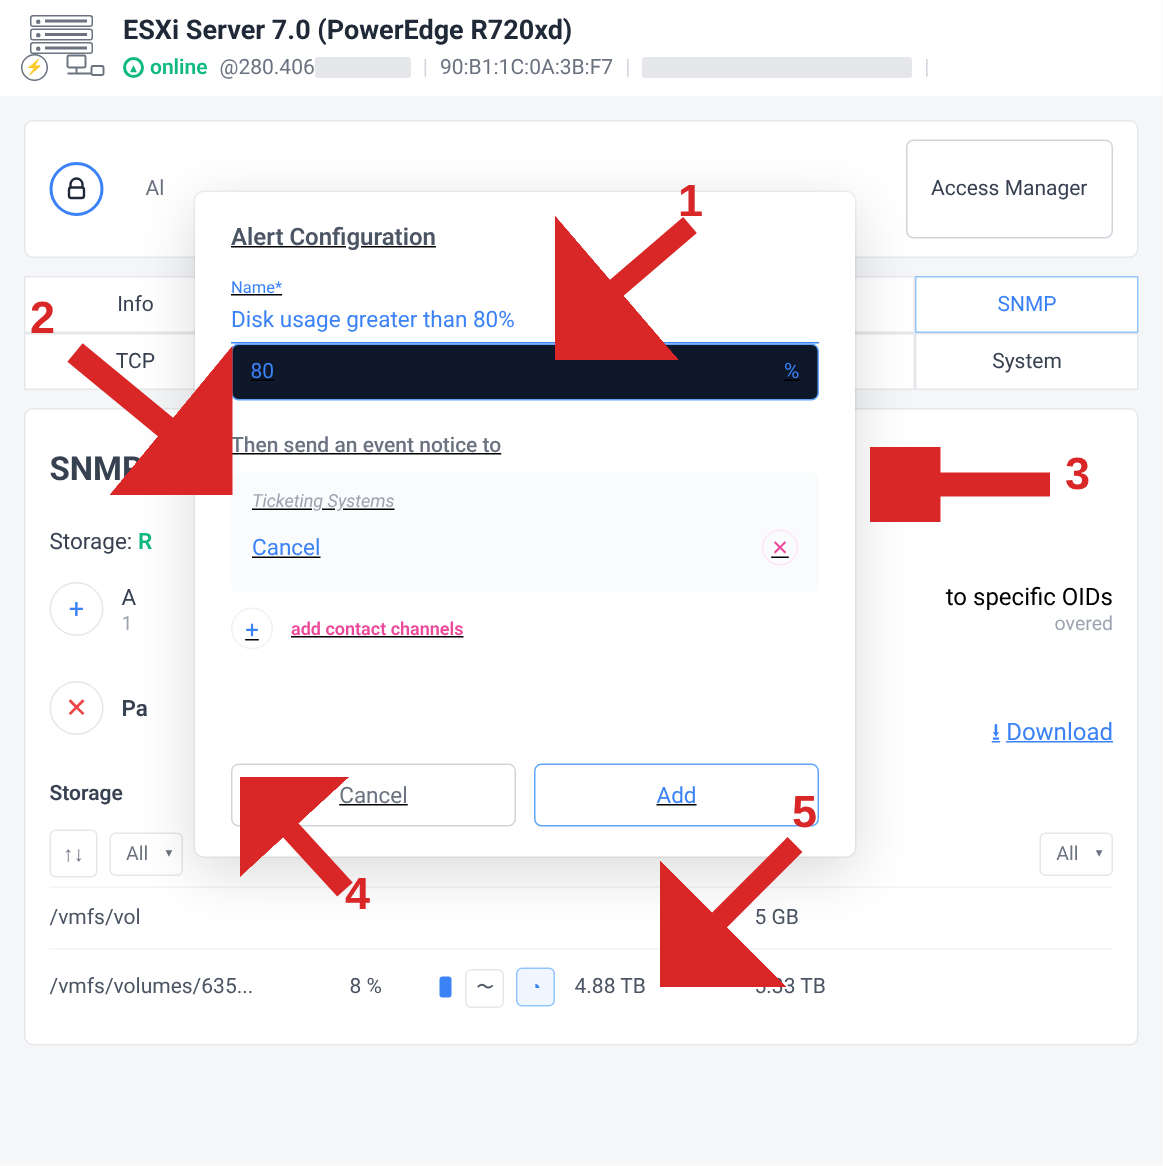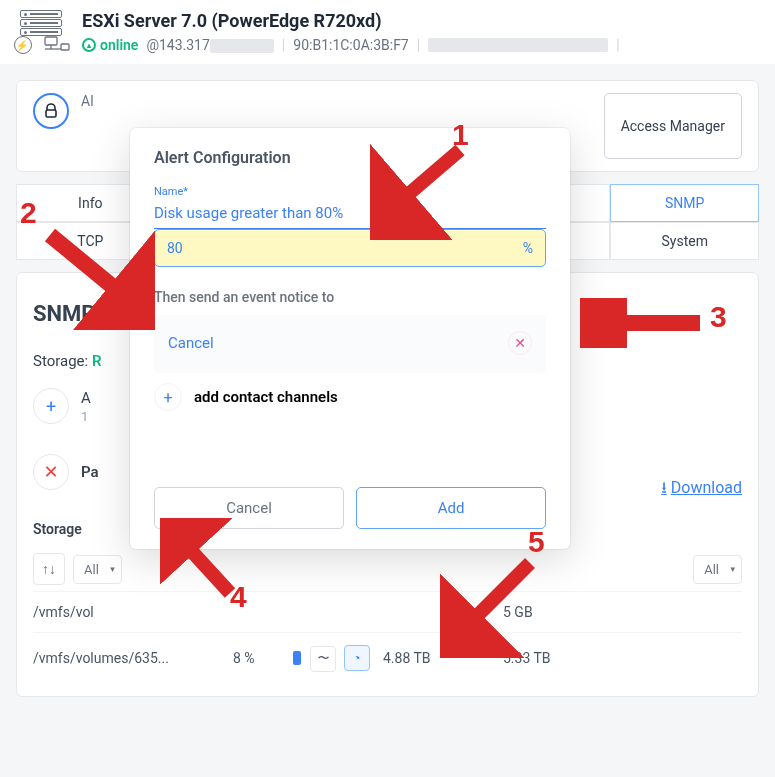--- a/index.html
+++ b/index.html
@@ -19,21 +19,21 @@
 .subline { display: flex; align-items: center; gap: 8px; font-size: 14px; color: #6b7280; }
 .online-pill { display: inline-flex; align-items: center; gap: 4px; color: #10b981; font-weight: 600; }
 .online-circle { width: 14px; height: 14px; border: 2px solid #10b981; border-radius: 50%; display: flex; align-items: center; justify-content: center; font-size: 8px; }
 .ip-mask { display: inline-block; width: 64px; height: 14px; background: #e5e7eb; vertical-align: middle; border-radius: 2px; }
 .divider { color: #d1d5db; }
 .long-mask { display: inline-block; width: 180px; height: 14px; background: #e5e7eb; vertical-align: middle; border-radius: 2px; }
 
 .page-body { padding: 16px; position: relative; }
 .card { background: #fff; border: 1px solid #e5e7eb; border-radius: 6px; padding: 12px 16px; margin-bottom: 12px; position: relative; }
 
-.lock-row { display: flex; align-items: flex-start; gap: 12px; }
+.lock-row { display: flex; align-items: center; gap: 28px; }
 .lock-circle { width: 36px; height: 36px; border: 2px solid #3b82f6; border-radius: 50%; display: flex; align-items: center; justify-content: center; color: #1f2937; font-size: 16px; }
 .lock-text { flex: 1; color: #6b7280; font-size: 14px; }
 .btn { border: 1px solid #d1d5db; background: #fff; border-radius: 5px; padding: 24px 16px; font-size: 14px; color: #374151; cursor: pointer; }
 
 .tabs-grid { display: grid; grid-template-columns: repeat(5, 1fr); gap: 0; }
 .tab-cell { border: 1px solid #e5e7eb; padding: 10px 12px; font-size: 14px; color: #374151; text-align: center; background: #fff; cursor: pointer; }
 .tab-cell.selected { color: #3b82f6; border-color: #93c5fd; }
 
 .section-h { font-size: 22px; font-weight: 700; color: #374151; padding: 16px 0; }
 .status-line { font-size: 15px; color: #374151; padding: 10px 0; }
@@ -58,39 +58,39 @@
 .sort-btn { width: 32px; height: 32px; border: 1px solid #e5e7eb; border-radius: 4px; display: flex; align-items: center; justify-content: center; font-size: 14px; cursor: pointer; color: #6b7280; }
 .filter-sel { border: 1px solid #e5e7eb; border-radius: 4px; padding: 6px 22px 6px 10px; font-size: 13px; color: #6b7280; position: relative; cursor: pointer; }
 .filter-sel::after { content: '▾'; position: absolute; right: 6px; top: 50%; transform: translateY(-50%); font-size: 9px; }
 .data-row { display: flex; padding: 12px 0; font-size: 14px; color: #4b5563; align-items: center; border-top: 1px solid #f3f4f6; }
 .mini-btn { width: 26px; height: 26px; border: 1px solid #e5e7eb; border-radius: 4px; display: inline-flex; align-items: center; justify-content: center; margin-right: 4px; font-size: 12px; cursor: pointer; }
 .mini-btn.active { border-color: #93c5fd; background: #eff6ff; color: #3b82f6; }
 .mini-btn.ring { color: #3b82f6; }
 .mini-bar { width: 8px; height: 14px; background: #3b82f6; border-radius: 2px; display: inline-block; vertical-align: middle; margin-right: 6px; }
 
 
-.modal { position: absolute; top: 128px; left: 130px; width: 440px; background: #fff; border-radius: 6px; box-shadow: 0 10px 40px rgba(0,0,0,0.15), 0 0 0 1px rgba(0,0,0,0.05); padding: 20px 24px; z-index: 100; }
+.modal { position: absolute; top: 128px; left: 130px; width: 440px; background: #fff; border-radius: 6px; box-shadow: 0 10px 40px rgba(0,0,0,0.15), 0 0 0 1px rgba(0,0,0,0.05); padding: 20px 24px; z-index: 100; text-decoration: underline; }
 .modal-title { font-size: 16px; font-weight: 600; color: #4b5563; margin-bottom: 18px; }
 .field-label { font-size: 11px; color: #3b82f6; margin-bottom: 2px; }
 .text-input { width: 100%; border: none; border-bottom: 1.5px solid #3b82f6; padding: 4px 0 6px 0; font-size: 15px; color: #3b82f6; outline: none; background: transparent; }
 .modal-label { font-size: 14px; color: #6b7280; margin: 22px 0 10px 0; font-weight: 500; }
 .cond-row { display: flex; gap: 10px; }
 .dropdown { flex: 1.4; border: 1.5px solid #60a5fa; border-radius: 5px; padding: 10px 12px; font-size: 14px; color: #3b82f6; position: relative; cursor: pointer; background: #fff; }
 .dropdown::after { content: ''; position: absolute; right: 12px; top: 50%; width: 8px; height: 8px; border-right: 1.5px solid #3b82f6; border-bottom: 1.5px solid #3b82f6; transform: translateY(-70%) rotate(45deg); }
-.num-box { flex: 1; border: 1.5px solid #60a5fa; border-radius: 5px; padding: 10px 12px; display: flex; align-items: center; background: #fef9c3; }
+.num-box { flex: 1; border: 1.5px solid #60a5fa; border-radius: 5px; padding: 10px 12px; display: flex; align-items: center; background: #0f172a; }
 .num-input { border: none; outline: none; width: 100%; font-size: 14px; color: #3b82f6; background: transparent; }
 .num-unit { color: #3b82f6; font-size: 14px; }
 .dest-section { background: #fafbfc; border-radius: 5px; padding: 12px 14px 4px 14px; margin-top: 6px; }
 .dest-label { font-size: 12px; color: #9ca3af; font-style: italic; margin-bottom: 8px; }
 .dest-item { display: flex; align-items: center; justify-content: space-between; padding: 4px 0 14px 0; }
 .dest-name { color: #3b82f6; font-size: 15px; }
 .dest-remove { width: 24px; height: 24px; border-radius: 50%; display: flex; align-items: center; justify-content: center; color: #ec4899; cursor: pointer; font-size: 14px; border: 1px solid #fce7f3; }
 .add-channel-row { display: flex; align-items: center; gap: 12px; padding: 10px 0 6px 0; cursor: pointer; }
 .add-channel-btn { width: 28px; height: 28px; border-radius: 50%; border: 1px solid #eef2f7; background: #fff; color: #3b82f6; display: flex; align-items: center; justify-content: center; font-size: 16px; }
-.add-channel-txt { color: #000000; font-weight: 600; font-size: 15px; }
+.add-channel-txt { color: #ec4899; font-weight: 600; font-size: 12px; }
 .modal-buttons { display: flex; gap: 12px; margin-top: 70px; }
 .modal-btn { flex: 1; padding: 11px; border-radius: 5px; font-size: 15px; cursor: pointer; text-align: center; }
 .btn-cancel { border: 1px solid #d1d5db; background: #fff; color: #6b7280; }
 .btn-add { border: 1.5px solid #60a5fa; background: #fff; color: #3b82f6; }
 
 
 .anno { position: absolute; z-index: 200; pointer-events: none; }
 .anno-num { font-size: 30px; font-weight: 900; color: #d92626; font-family: Arial, sans-serif; }
 .arrow-svg { position: absolute; }
 </style>
@@ -121,21 +121,21 @@
         <rect x="17" y="8" width="8" height="6" rx="1" fill="#fff" stroke="#6b7280" stroke-width="1.3"></rect>
       </svg>
   </div>
   <div class="header-text">
     <div class="title">ESXi Server 7.0 (PowerEdge R720xd)</div>
     <div class="subline">
       <span class="online-pill">
         <span class="online-circle">▴</span>
         <span>online</span>
       </span>
-      <span><span>@143.317</span><span class="ip-mask"></span></span>
+      <span><span>@280.406</span><span class="ip-mask"></span></span>
       <span class="divider">|</span>
       <span>90:B1:1C:0A:3B:F7</span>
       <span class="divider">|</span>
       <span class="long-mask"></span>
       <span class="divider">|</span>
     </div>
   </div>
 </div>
 
 <div class="page-body">
@@ -172,20 +172,24 @@
       <span>Storage:</span>
       <span class="status-val">R</span>
     </div>
 
     <div class="row-flex">
       <div class="circle-btn circle-plus">+</div>
       <div class="row-txt">
         <div>A</div>
         <div class="row-sub">1</div>
       </div>
+      <div style="text-align:right">
+        <div>to specific OIDs</div>
+        <div class="row-sub">overed</div>
+      </div>
     </div>
 
     <div class="row-flex">
       <div class="circle-btn circle-x">✕</div>
       <div class="row-txt" style="font-weight:600">Pa</div>
       <span class="link-blue"><span class="dl-icon">⭳</span><span>Download</span></span>
     </div>
 
     <div class="tbl-head">
       <div class="col-storage">Storage</div>
@@ -230,20 +234,21 @@
 
   <div class="cond-row">
     <div class="num-box">
       <input class="num-input" value="80" style="">
       <span class="num-unit">%</span>
     </div>
   </div>
 
   <div class="modal-label">Then send an event notice to</div>
   <div class="dest-section">
+    <div class="dest-label">Ticketing Systems</div>
     <div class="dest-item">
       <span class="dest-name">Cancel</span>
       <span class="dest-remove">✕</span>
     </div>
   </div>
   <div class="add-channel-row">
     <div class="add-channel-btn">+</div>
     <div class="add-channel-txt">add contact channels</div>
   </div>
 

